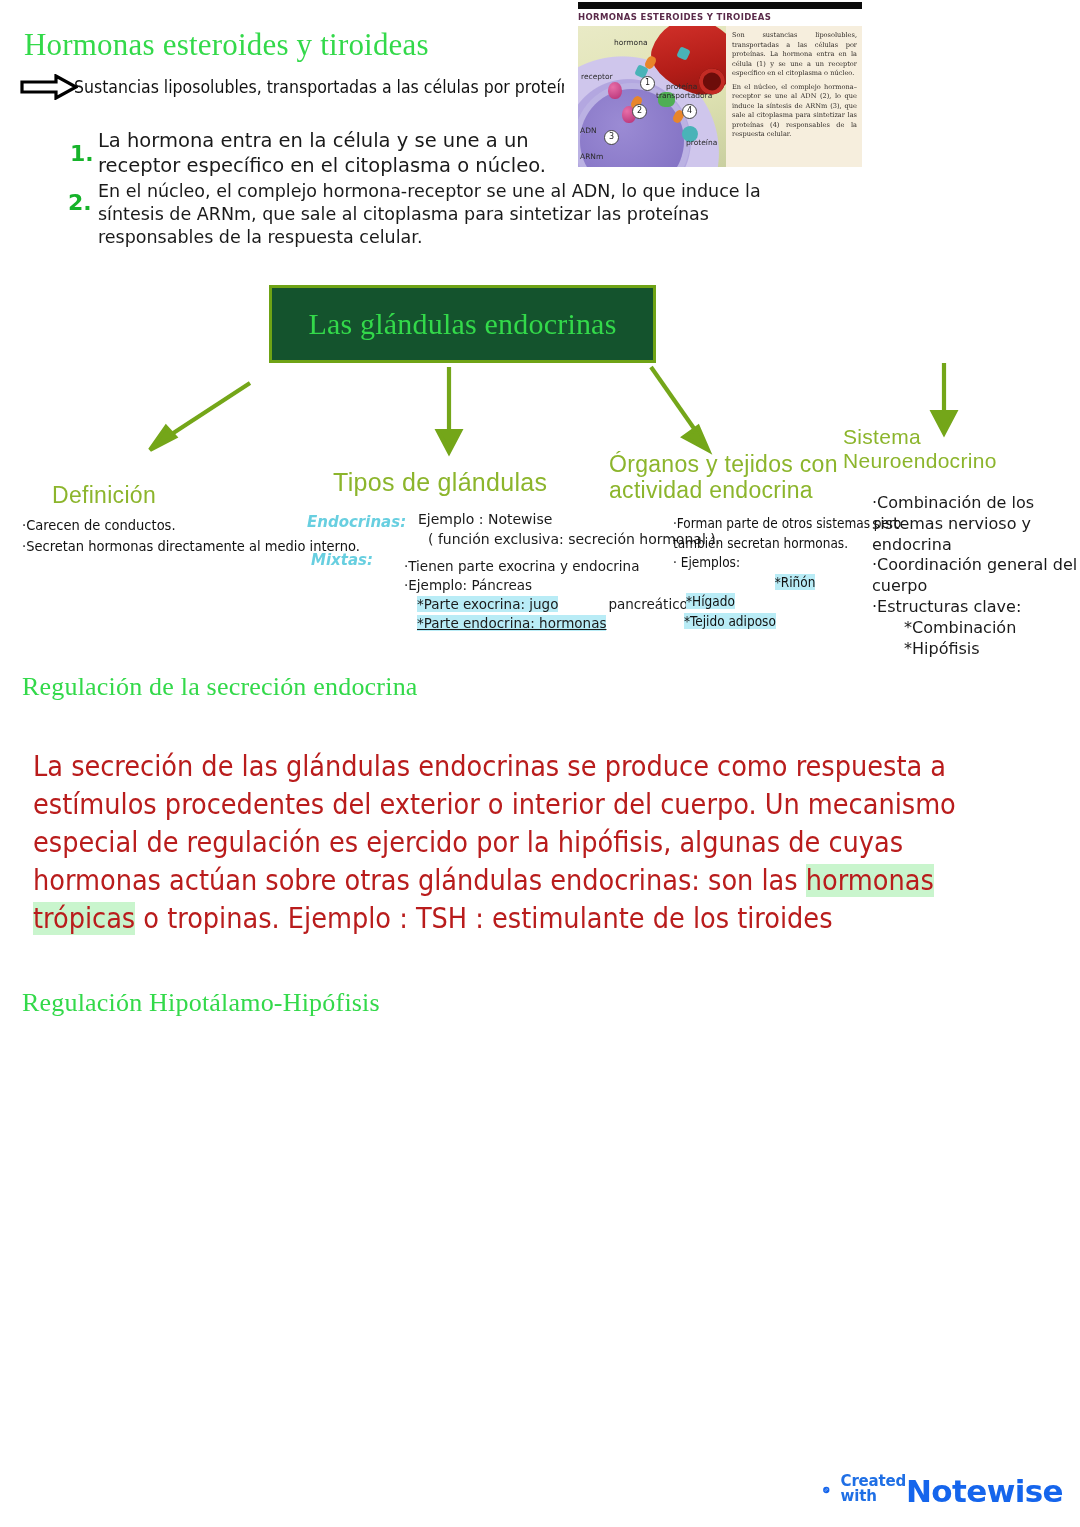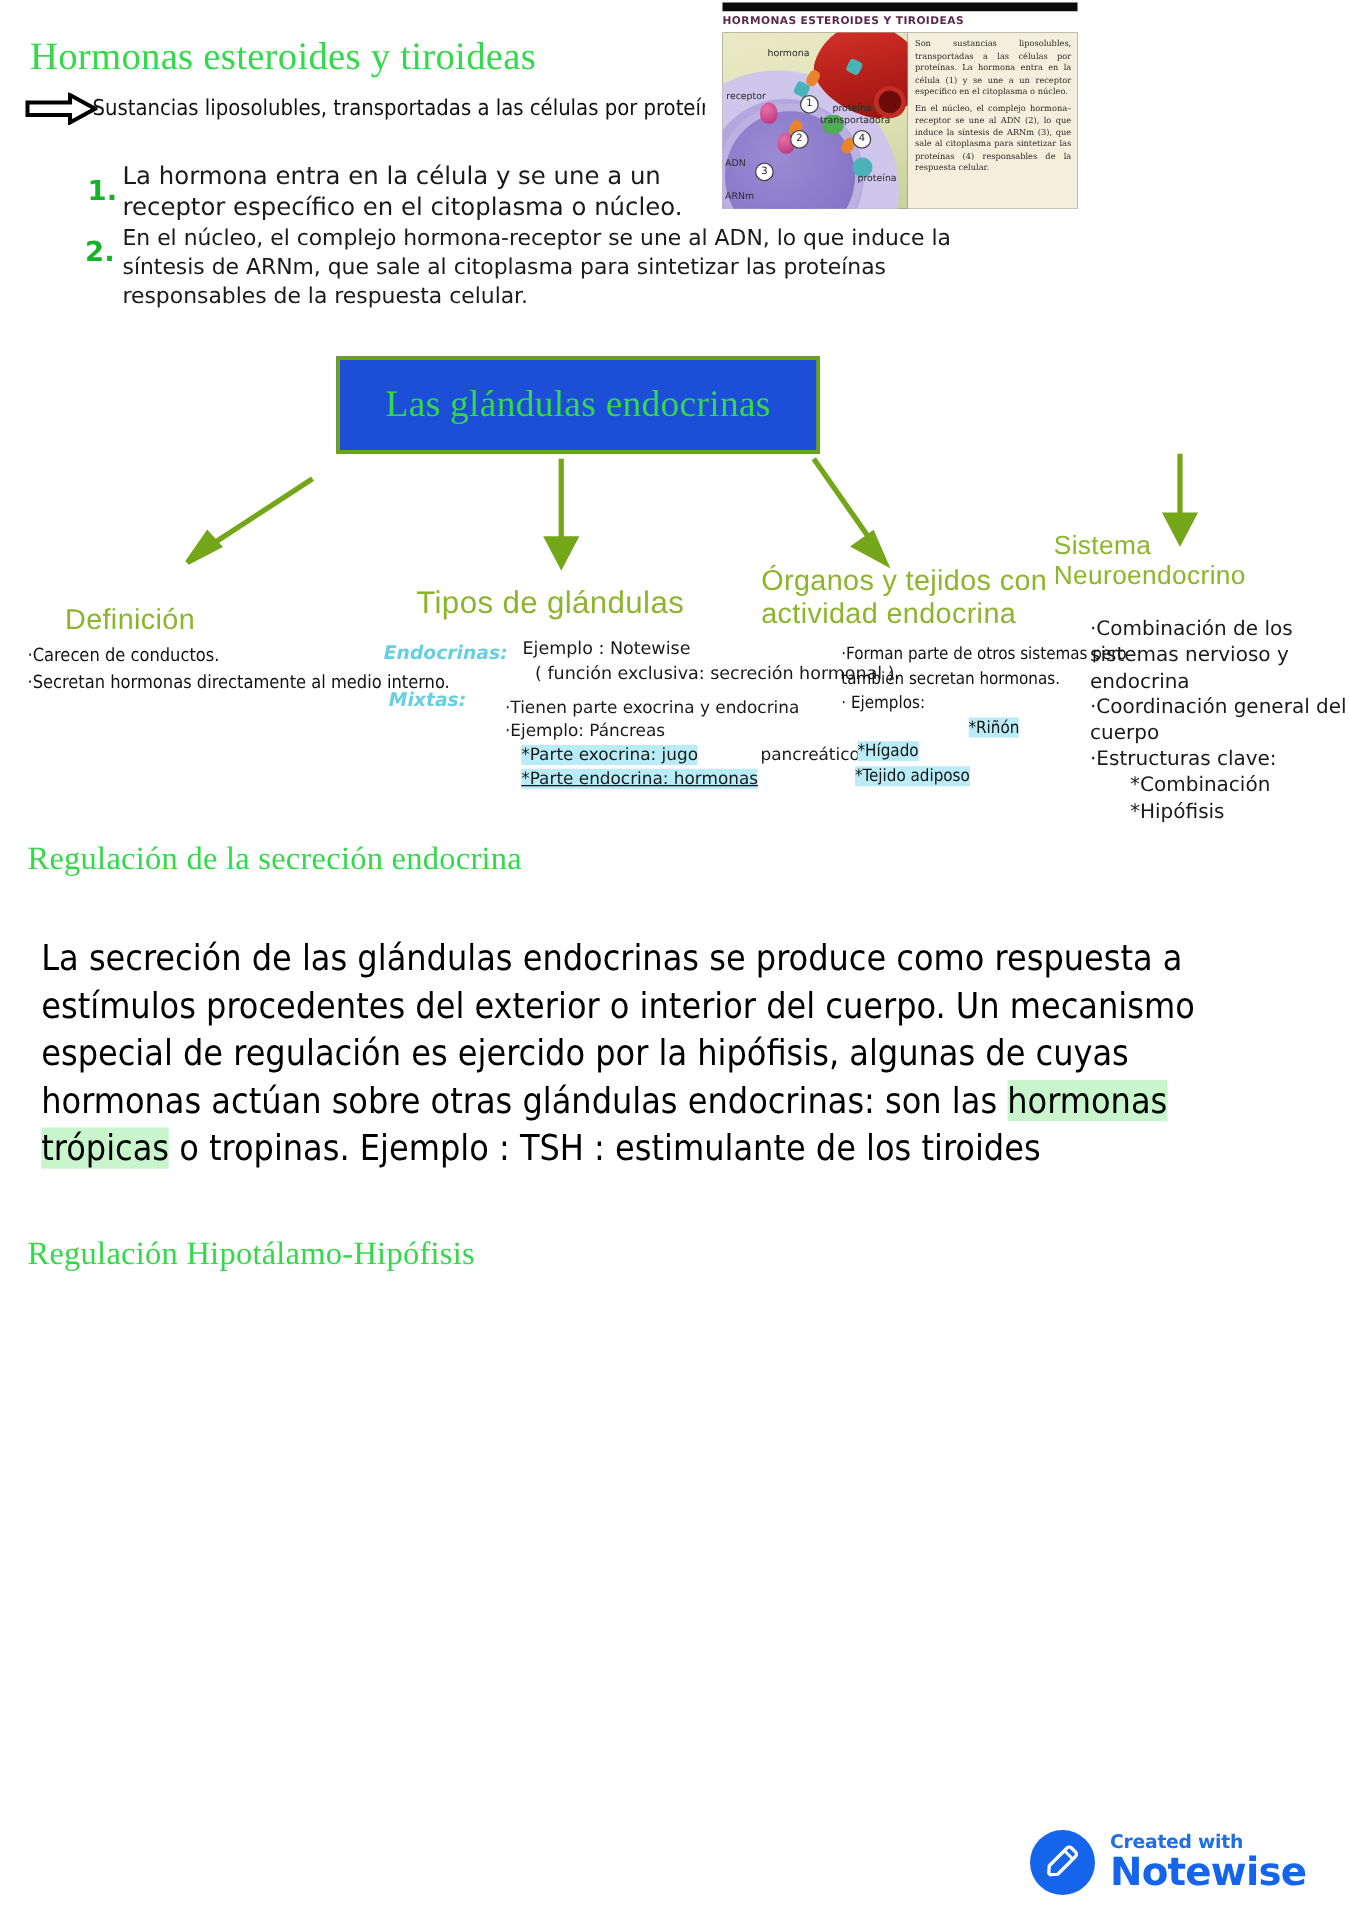--- a/index.html
+++ b/index.html
@@ -88,47 +88,47 @@
   #figure .figright{
     flex:1;background:#f6eedd;padding:5px 5px 0 6px;
     font-family:"DejaVu Serif",serif;font-size:6.6px;line-height:1.45;color:#2f2a26;
     text-align:justify;
   }
   #figure .figright p{margin:0 0 4px 0;}
 
   
   #flowbox{
     left:269px;top:285px;width:381px;height:72px;
-    border:3px solid #6fa315;background:#1d4ed8;
+    border:3px solid #6fa315;background:#14532d;
     display:flex;align-items:center;justify-content:center;
   }
   #flowbox span{font-size:30px;}
 
   
   .branch-title{
     font-family:Liberation Sans, sans-serif;
     color:#8cb52c;font-size:23px;line-height:1.12;letter-spacing:.3px;
   }
   .cyanlab{
     font-family:"DejaVu Sans",sans-serif;
     font-style:italic;font-weight:bold;color:#68cfe0;font-size:15px;white-space:nowrap;
   }
   .hl-cyan{background:#b9ecf6;}
   .hl-green{background:#c9f5cd;}
 
   
   #bigpara{
     left:33px;top:748px;width:1000px;
     font-family:"DejaVu Sans Condensed","Liberation Sans Narrow","DejaVu Sans",sans-serif;
-    font-size:28.5px;line-height:1.33;color:#000000;
+    font-size:28.5px;line-height:1.33;color:#b91c1c;
   }
 
   
   #notewise{left:823px;top:1461px;width:240px;height:58px;display:flex;align-items:center;gap:11px;}
-  #nw-text{display:flex;flex-direction:column;line-height:1;}
+  #nw-text{display:flex;flex-direction:row;line-height:1;}
   #nw-created{font-family:"DejaVu Sans",sans-serif;font-size:15px;font-weight:bold;color:#1f6fe5;letter-spacing:-.2px;}
   #nw-name{font-family:"DejaVu Sans",sans-serif;font-size:31px;font-weight:bold;color:#1565ec;letter-spacing:-.6px;margin-top:2px;}
 </style>
 </head>
 <body>
 
 <div class="abs h-serif" style="left:24px;top:27px;font-size:31px;">Hormonas esteroides y tiroideas</div>
 
 <div class="abs" style="left:20px;top:74px;">
   <svg class="block-arrow" viewBox="0 0 58 26" xmlns="http://www.w3.org/2000/svg">

